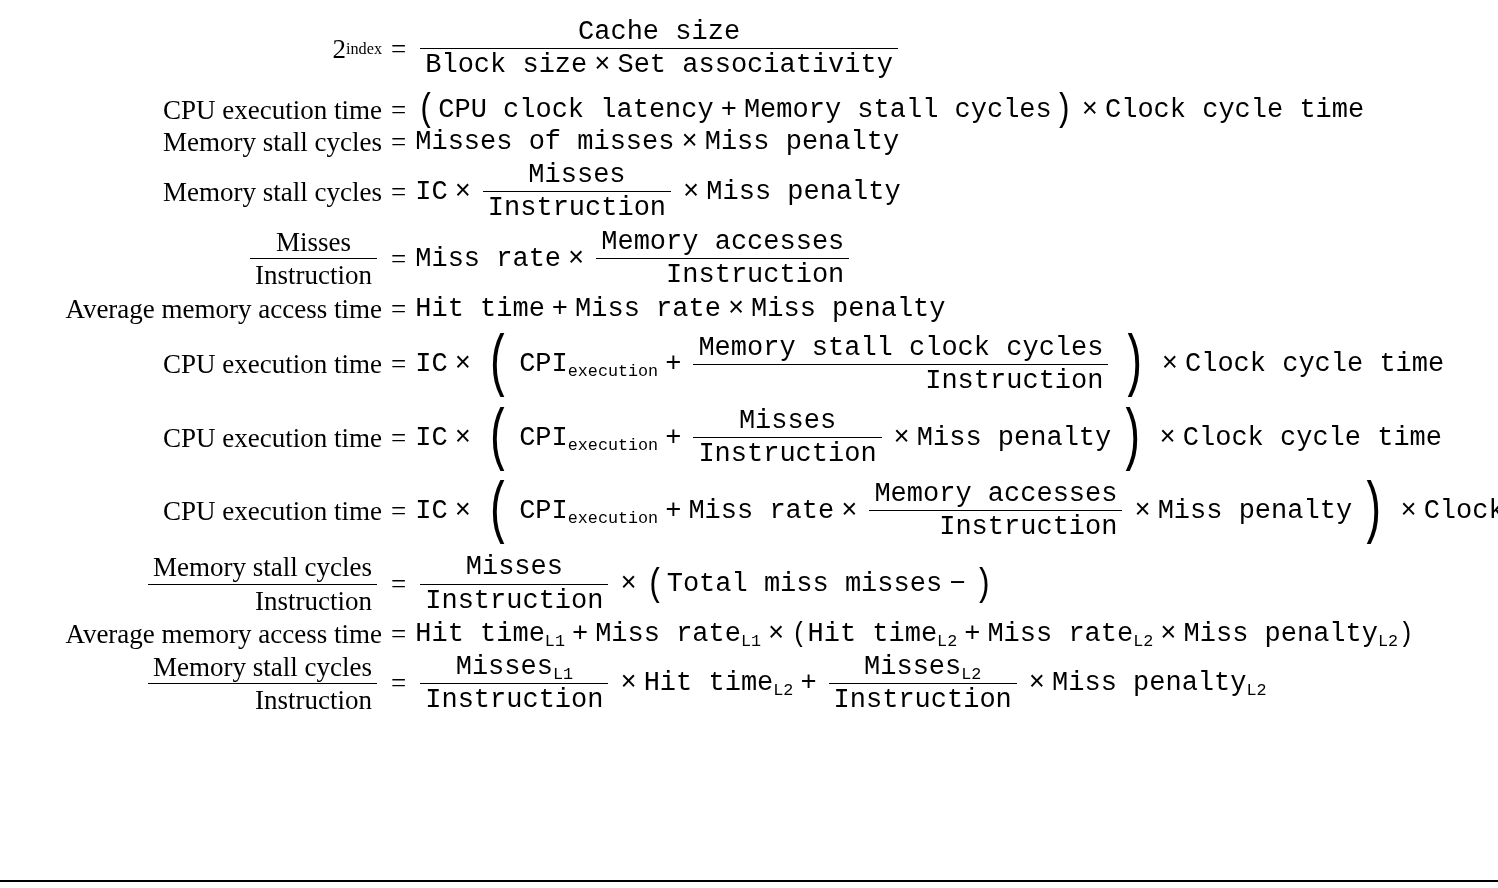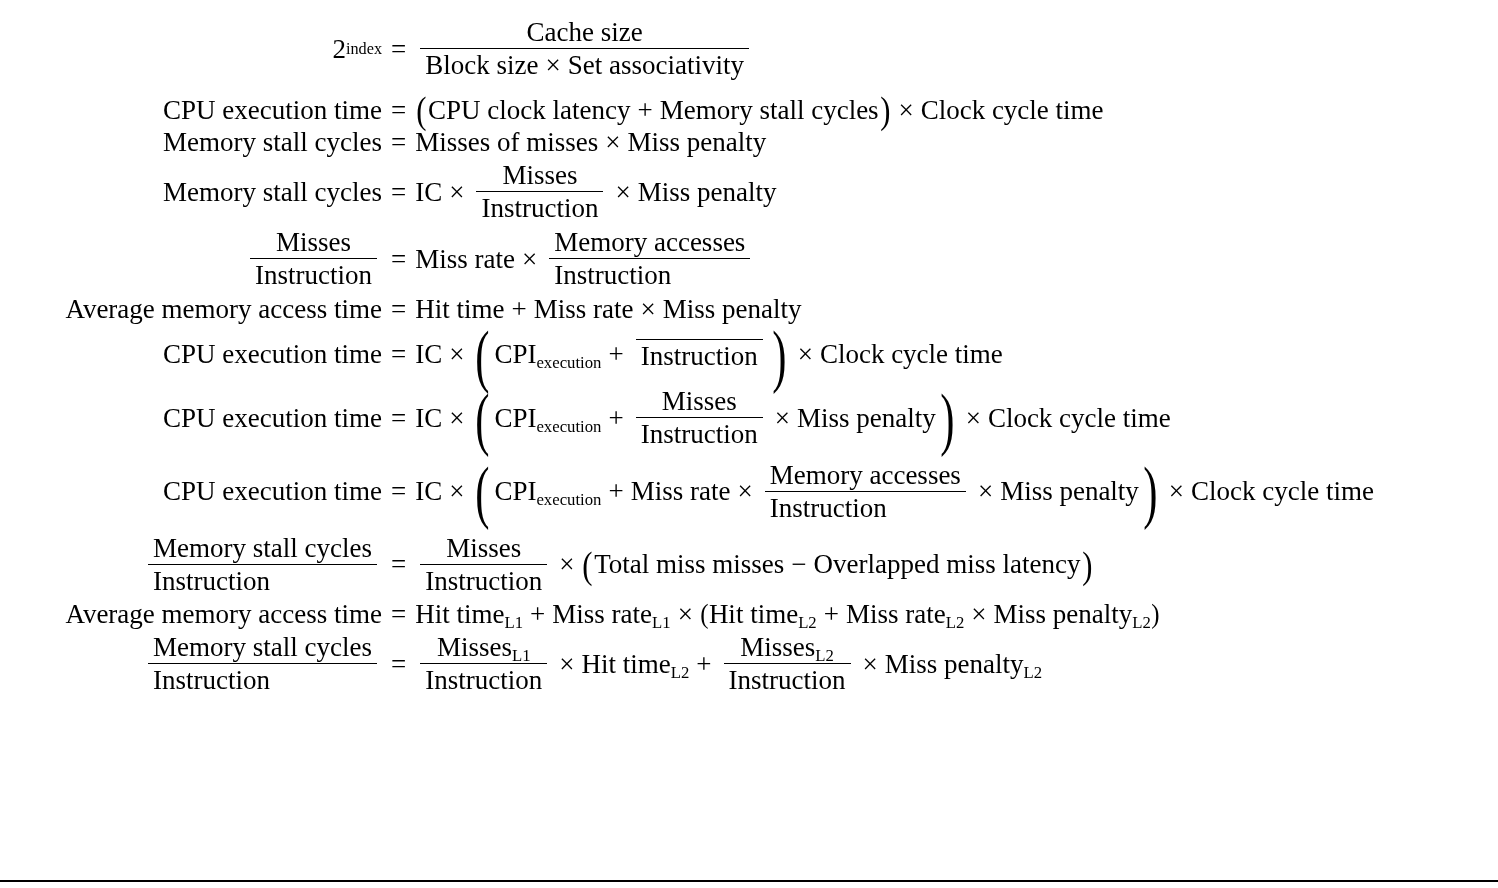--- a/index.html
+++ b/index.html
@@ -55,20 +55,21 @@
     padding: 0 9px;
     white-space: nowrap;
   }
   .eq-rhs {
     flex: 0 1 auto;
     display: flex;
     flex-direction: row;
     align-items: center;
     justify-content: flex-start;
     white-space: nowrap;
+    font-family: Liberation Mono, monospace;
   }
 
   
   .op {
     padding: 0 7px;
     white-space: nowrap;
   }
 
   .txt { white-space: nowrap; }
 
@@ -85,21 +86,21 @@
   .frac .num {
     padding: 0 5px 1px 5px;
     white-space: nowrap;
   }
   .frac .den {
     padding: 2px 5px 0 5px;
     border-top: 1.6px solid #000;
     white-space: nowrap;
     width: 100%;
     box-sizing: border-box;
-    text-align: left;
+    text-align: right;
   }
 
   
   sup.sup {
     font-size: 0.60em;
     vertical-align: super;
     line-height: 0;
   }
   sub.sub {
     font-size: 0.62em;
@@ -259,20 +260,21 @@
       </div>
       <div class="eq-rel">=</div>
       <div class="eq-rhs">
         <span class="txt">IC</span>
         <span class="op">×</span>
         <span class="group">
           <span class="paren-big">(</span>
           <span class="txt"><span>CPI</span><sub class="sub">execution</sub></span>
           <span class="op">+</span>
           <span class="frac">
+            <span class="num">Memory stall clock cycles</span>
             <span class="den">Instruction</span>
           </span>
           <span class="paren-big">)</span>
         </span>
         <span class="op">×</span>
         <span class="txt">Clock cycle time</span>
       </div>
     </div>
 
     <div class="eq-row r-gap-md">
@@ -338,21 +340,20 @@
       <div class="eq-rhs">
         <span class="frac">
           <span class="num">Misses</span>
           <span class="den">Instruction</span>
         </span>
         <span class="op">×</span>
         <span class="group">
           <span class="paren-med">(</span>
           <span class="txt">Total miss misses</span>
           <span class="op">−</span>
-          <span class="txt">Overlapped miss latency</span>
           <span class="paren-med">)</span>
         </span>
       </div>
     </div>
 
     <div class="eq-row r-gap-sm">
       <div class="eq-lhs">
         <span class="txt">Average memory access time</span>
       </div>
       <div class="eq-rel">=</div>

